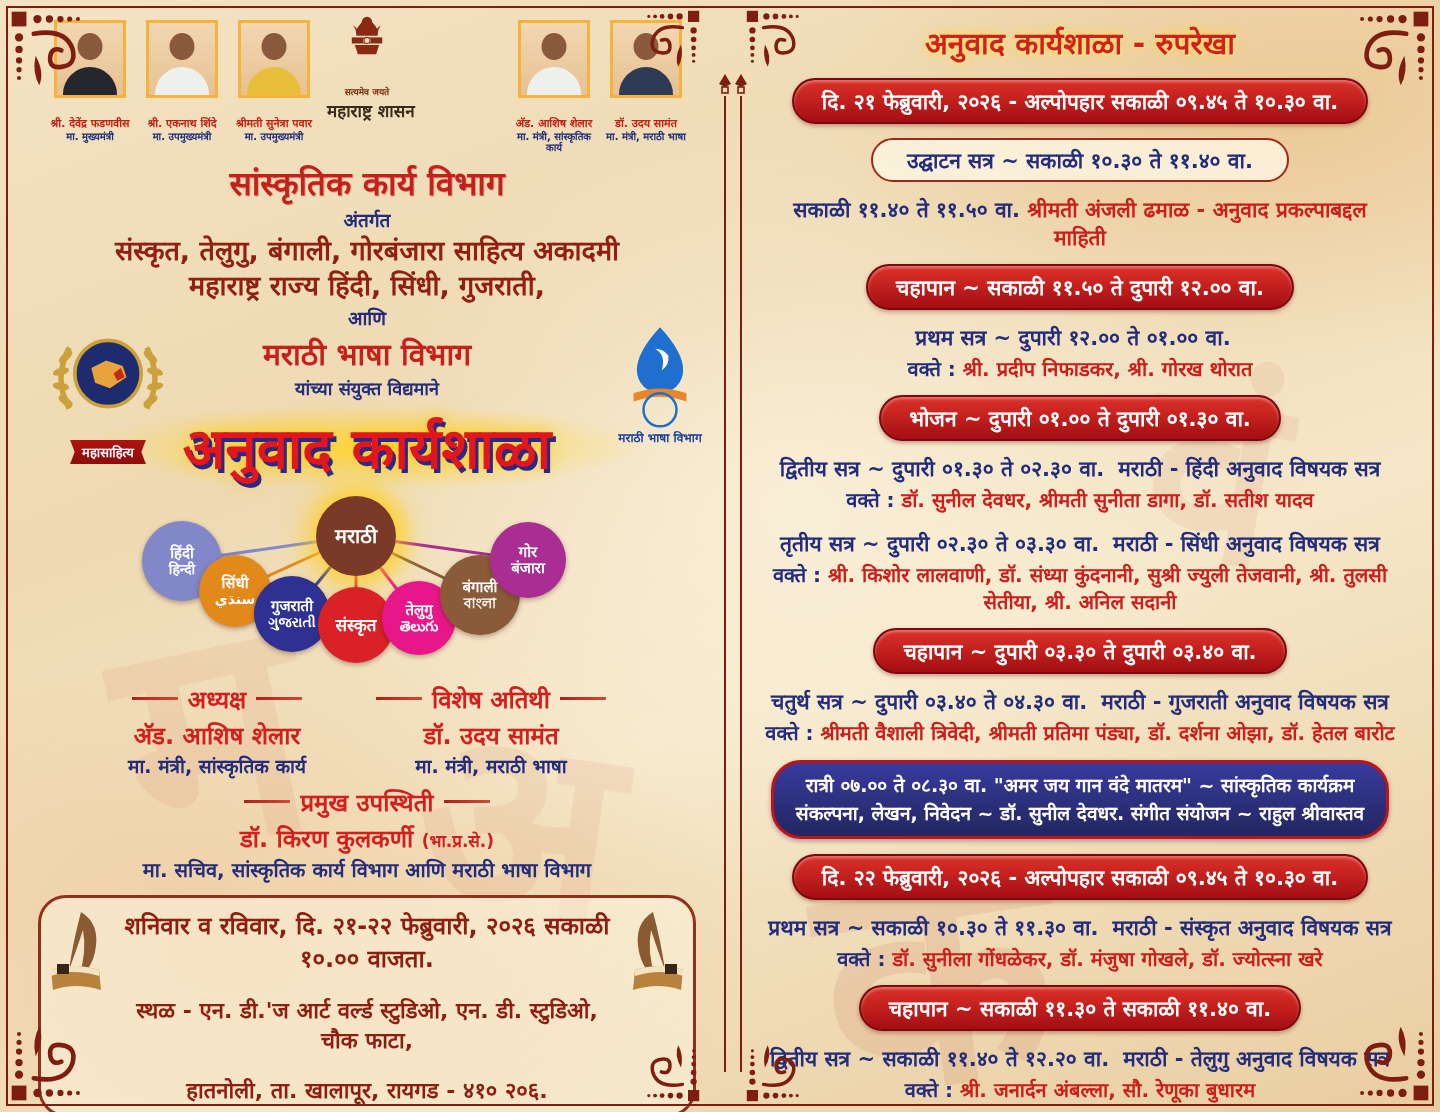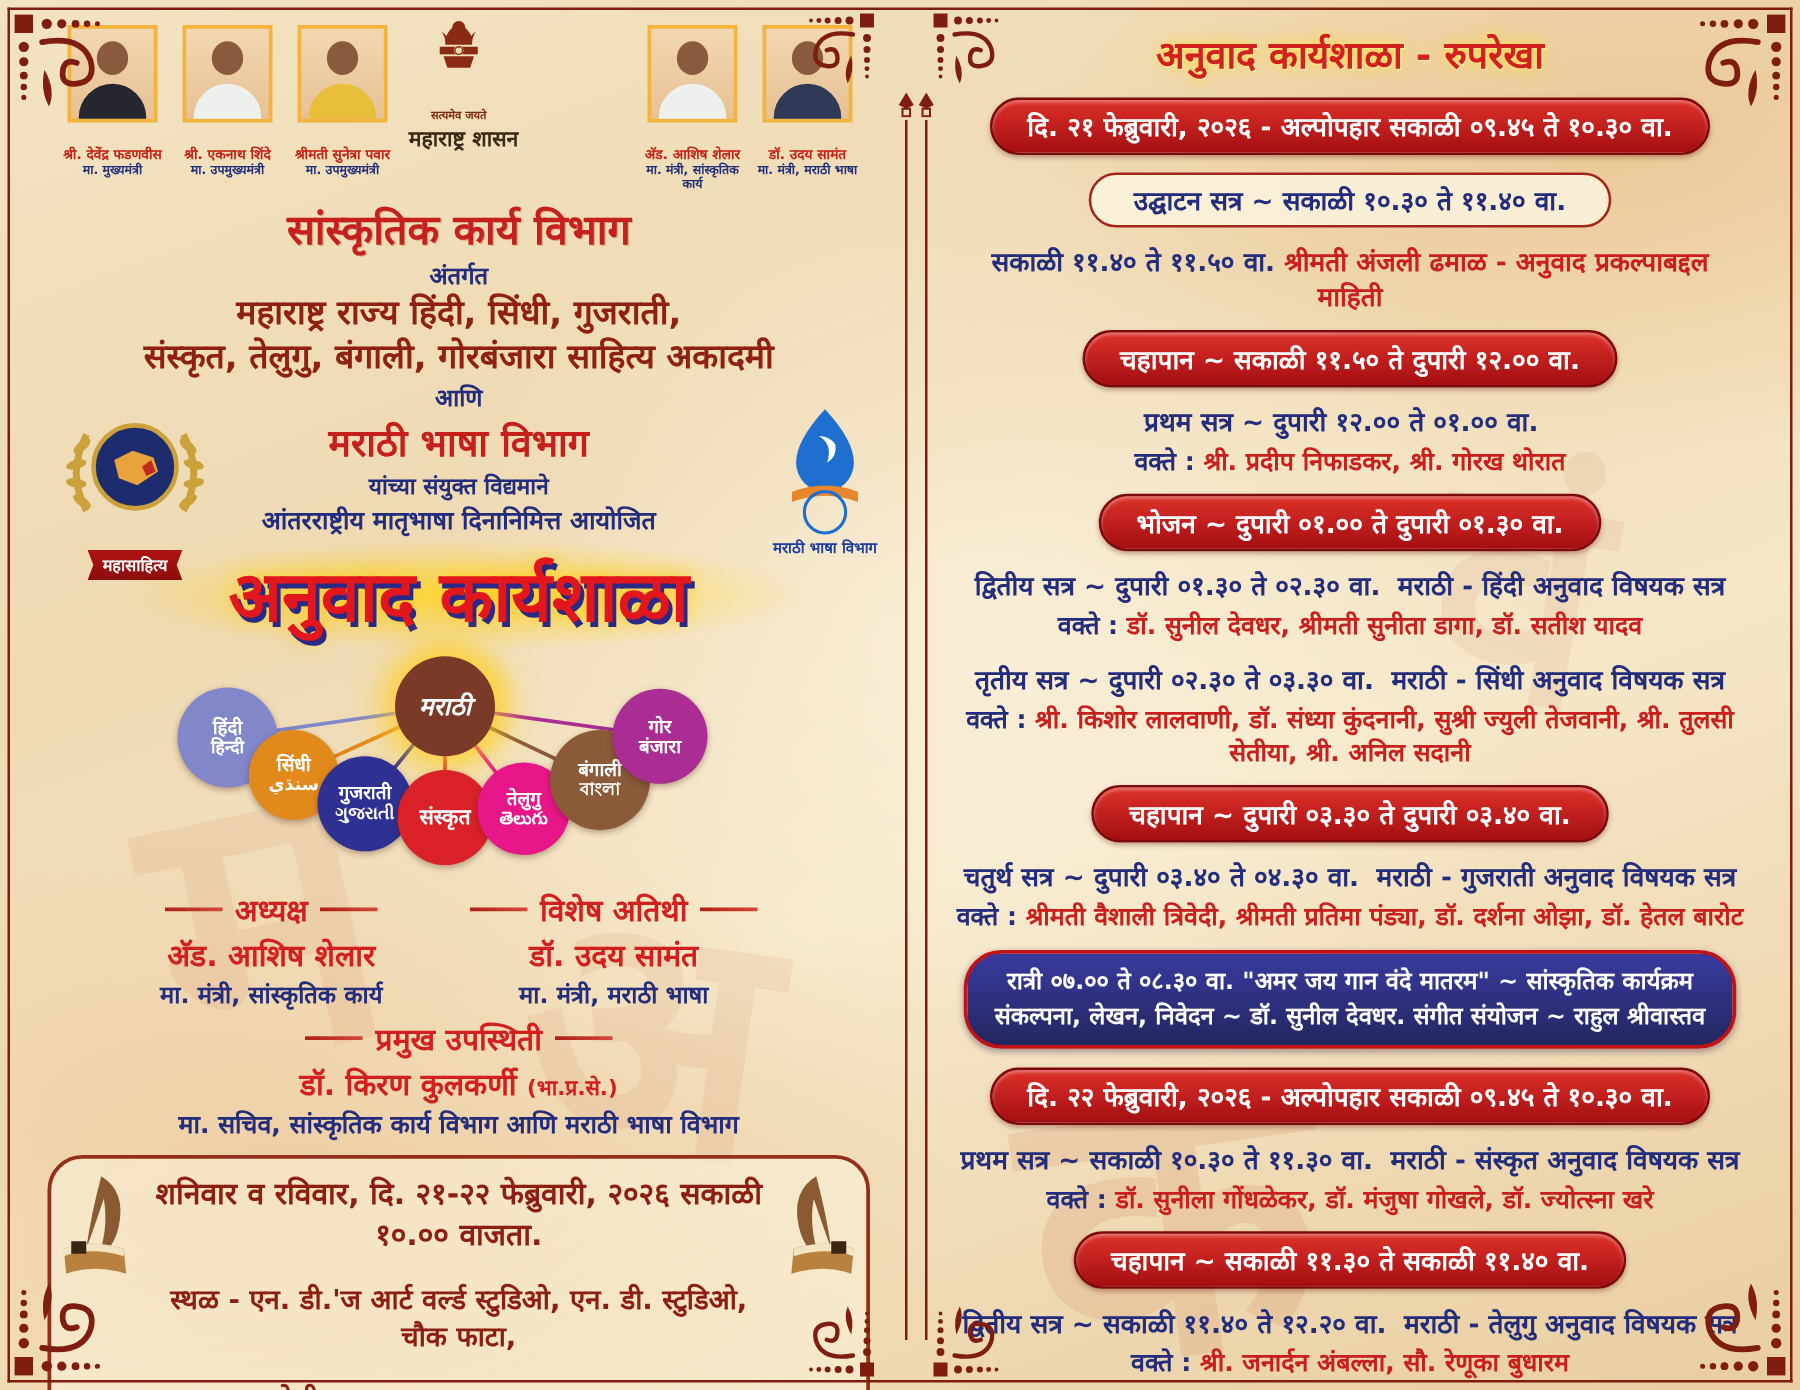--- a/index.html
+++ b/index.html
@@ -268,26 +268,25 @@
           <div class="ph cloth-navy"></div>
         </div>
       <div class="cap-name">डॉ. उदय सामंत</div>
       <div class="cap-title">मा. मंत्री, मराठी भाषा</div>
     </div>
   </div>
 
   <div class="stack">
     <div class="dept1">सांस्कृतिक कार्य विभाग</div>
     <div class="small-navy">अंतर्गत</div>
+    <div class="acad">संस्कृत, तेलुगु, बंगाली, गोरबंजारा साहित्य अकादमी</div>
     <div class="acad">महाराष्ट्र राज्य हिंदी, सिंधी, गुजराती,</div>
-    <div class="acad">संस्कृत, तेलुगु, बंगाली, गोरबंजारा साहित्य अकादमी</div>
     <div class="small-navy">आणि</div>
     <div class="dept2">मराठी भाषा विभाग</div>
     <div class="jointly">यांच्या संयुक्त विद्यमाने</div>
-    <div class="occasion">आंतरराष्ट्रीय मातृभाषा दिनानिमित्त आयोजित</div>
     <div class="main-title-wrap">
       <div class="title-glow"></div>
       <div class="main-title">अनुवाद कार्यशाळा</div>
     </div>
   </div>
 
   <div class="logo logo-left">
     <svg width="120" height="118">
         <use href="#wreath-sym"></use>
       </svg>
@@ -304,21 +303,21 @@
     <div class="center-glow"></div>
     <svg style="position:absolute;inset:0;" width="706" height="190" viewBox="0 0 706 190">
       <line x1="342" y1="48" x2="168" y2="73" stroke="#8187c9" stroke-width="3"></line>
       <line x1="342" y1="48" x2="221" y2="103" stroke="#e2891c" stroke-width="3"></line>
       <line x1="342" y1="48" x2="278" y2="126" stroke="#2e3192" stroke-width="3"></line>
       <line x1="342" y1="48" x2="342" y2="137" stroke="#da2128" stroke-width="3"></line>
       <line x1="342" y1="48" x2="405" y2="130" stroke="#e81789" stroke-width="3"></line>
       <line x1="342" y1="48" x2="466" y2="107" stroke="#8a5a39" stroke-width="3"></line>
       <line x1="342" y1="48" x2="514" y2="72" stroke="#aa2d93" stroke-width="3"></line>
     </svg>
-    <div class="dnode" style="left: 302px; top: 8px; width: 80px; height: 80px; font-size: 20px; box-shadow: rgba(255, 205, 30, 0.75) 0px 0px 26px 10px; background: rgb(123, 58, 40); font-style: italic;">
+    <div class="dnode" style="left: 302px; top: 8px; width: 80px; height: 80px; font-size: 20px; box-shadow: rgba(255, 205, 30, 0.75) 0px 0px 26px 10px; background: rgb(123, 58, 40);">
       <span class="dl1" style="font-size:20px;">मराठी</span>
     </div>
     <div class="dnode" style="left: 128px; top: 33px; width: 80px; height: 80px; background: rgb(129, 135, 201);">
       <span class="dl1">हिंदी</span>
       <span class="dl2">हिन्दी</span>
     </div>
     <div class="dnode" style="left: 185px; top: 67px; width: 72px; height: 72px; background: rgb(226, 137, 28);">
       <span class="dl1">सिंधी</span>
       <span class="dl2">سنڌي</span>
     </div>

